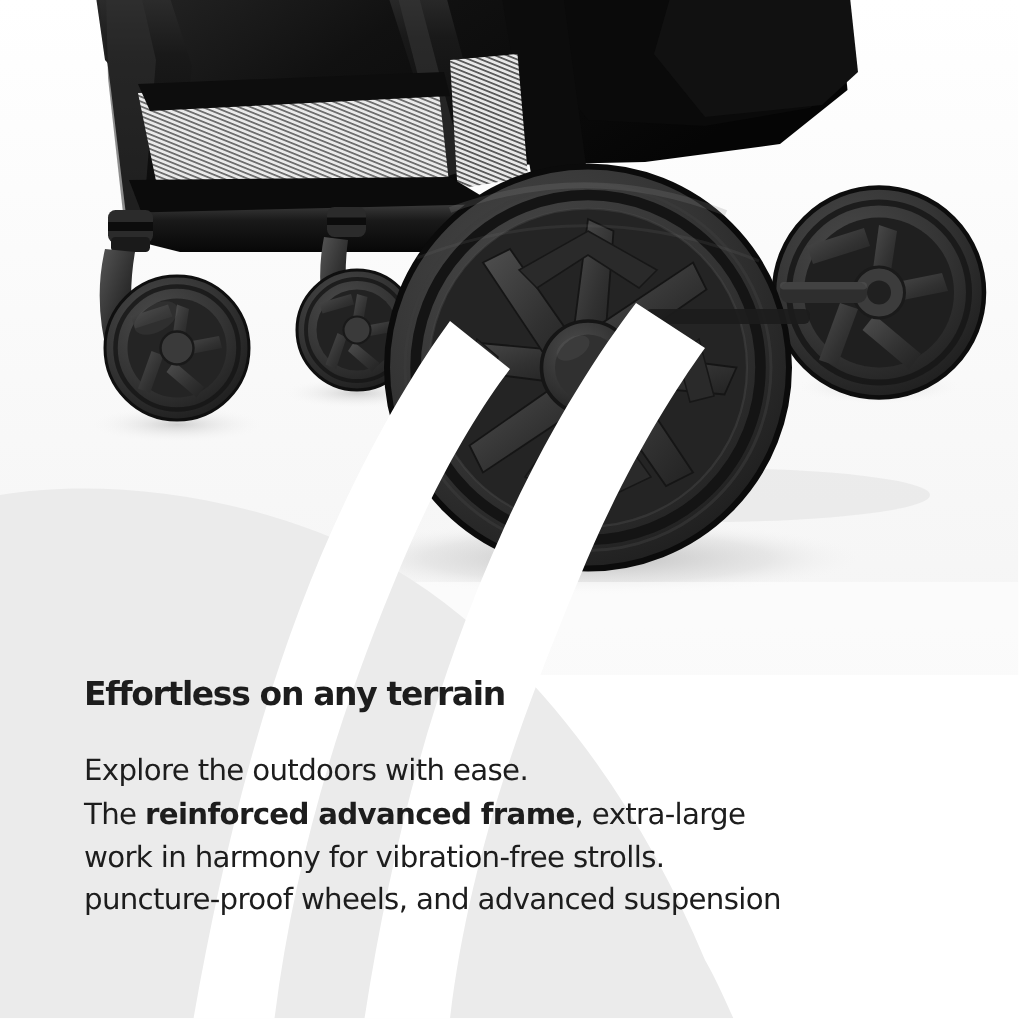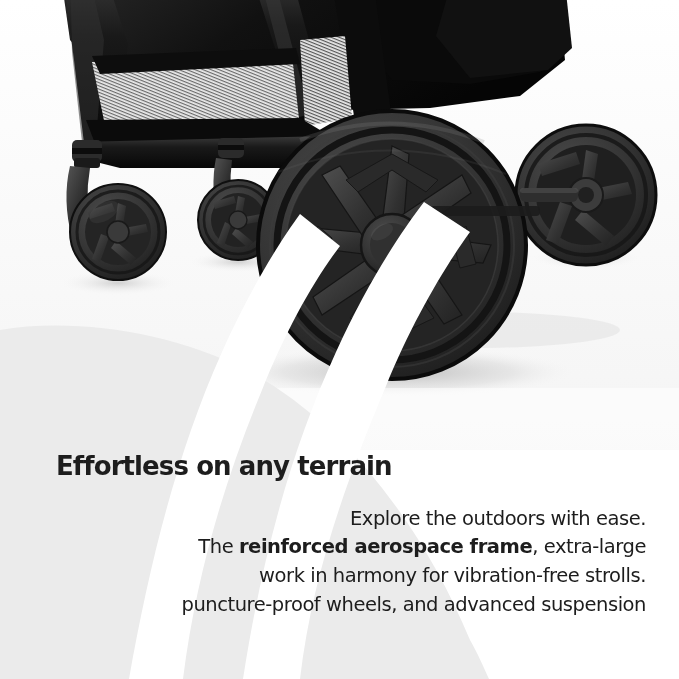--- a/index.html
+++ b/index.html
@@ -42,37 +42,37 @@
 
   #copy {
     position: absolute;
     left: 56px;
     top: 452px;
     width: 590px;
     pointer-events: auto;
   }
   #heading {
     font-family: "DejaVu Sans", sans-serif;
-    font-size: 26px;
+    font-size: 22px;
     font-weight: 700;
     letter-spacing: -0.9px;
     color: #1d1d1d;
     margin: 0 0 24px 0;
     line-height: 1.1;
   }
   #body-copy {
     font-family: "DejaVu Sans", sans-serif;
     font-size: 19.5px;
     font-weight: 400;
     letter-spacing: -0.45px;
     color: #1d1d1d;
     line-height: 1.47;
     margin: 0;
   }
-  #body-copy .ln { display: block; white-space: nowrap; text-align: right; }
+  #body-copy .ln { display: block; white-space: nowrap; }
   #body-copy b { font-weight: 700; }
 </style>
 </head>
 <body>
 
 <div id="stage">
 
   <div id="photo">
     <svg width="679" height="460" viewBox="0 0 679 460" xmlns="http://www.w3.org/2000/svg">
       <defs>
@@ -298,19 +298,19 @@
                L 470,232
                C 444,268 412,322 386,386
                C 344,486 312,578 300,679 Z" fill="#ffffff"></path>
     </svg>
   </div>
 
   <div id="copy">
     <h2 id="heading">Effortless on any terrain</h2>
     <p id="body-copy">
       <span class="ln">Explore the outdoors with ease.</span>
-      <span class="ln"><span>The </span><b>reinforced aerospace frame</b><span>, extra-large</span></span>
+      <span class="ln"><span>The </span><b>reinforced advanced frame</b><span>, extra-large</span></span>
       <span class="ln">work in harmony for vibration-free strolls.</span>
       <span class="ln">puncture-proof wheels, and advanced suspension</span>
     </p>
   </div>
 
 </div>
 
 </body></html>

